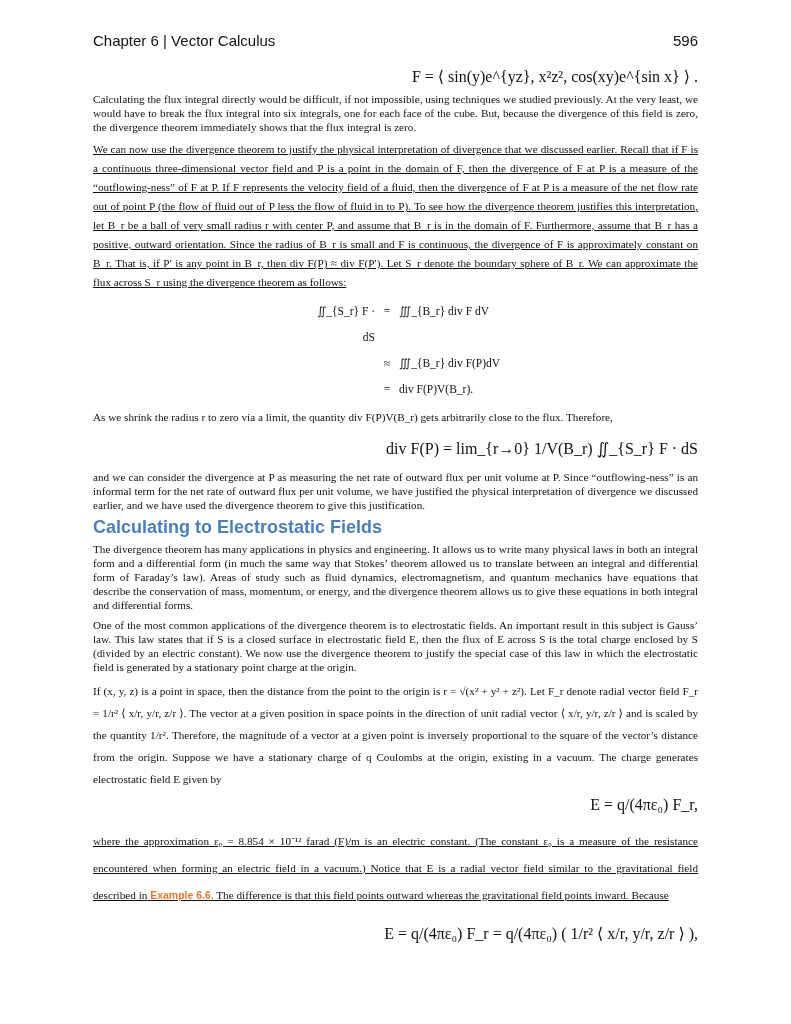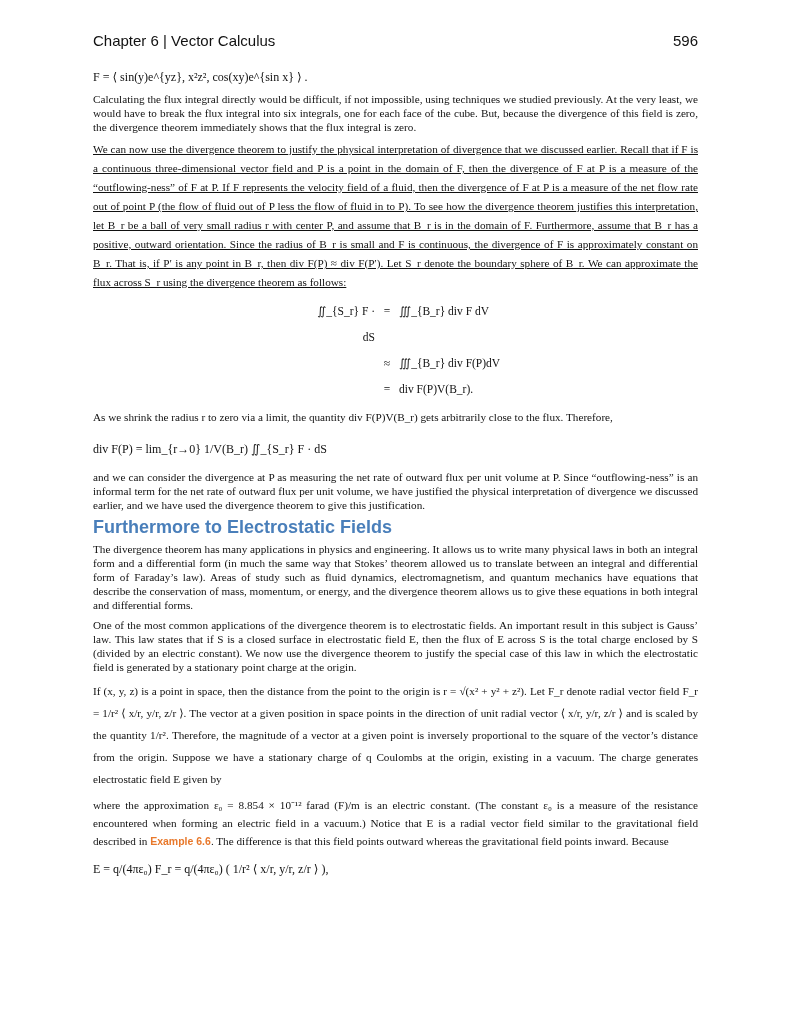--- a/index.html
+++ b/index.html
@@ -2,21 +2,21 @@
 <html><head>
 <meta charset="utf-8">
 <style>
   html, body { margin:0; padding:0; background:#ffffff; }
   body { width:791px; height:1024px; position:relative; overflow:hidden;
          font-family:"Liberation Serif", serif; color:#111; }
   .header { position:absolute; top:32px; left:93px; right:93px; display:flex; justify-content:space-between;
             font-family:"Liberation Sans", sans-serif; font-size:15px; color:#111; }
   .content { position:absolute; top:66px; left:93px; width:605px; font-size:11.2px; line-height:14px; }
   p { margin:0 0 6px 0; text-align:justify; }
-  .eq { text-align:left; margin:4px 0 8px 0; font-size:12px; }
+  .eq { text-align:right; margin:4px 0 8px 0; font-size:16px; }
   .eqblock { margin:6px 0 8px 222px; font-size:11.5px; line-height:26px; }
   .eqrow { display:flex; align-items:flex-start; }
   .eqrow .lhs { width:60px; text-align:right; }
   .eqrow .op { width:24px; text-align:center; }
   h2 { font-family:"Liberation Sans", sans-serif; color:#4a7fba; font-size:18px; font-weight:bold; margin:8px 0 8px 0; }
   .link { color:#e8782b; font-family:"Liberation Sans", sans-serif; font-weight:bold; font-size:10.5px; }
   .tall { line-height:24px;text-decoration:underline; }
 </style>
 </head>
 <body>
@@ -46,23 +46,24 @@
       <span class="lhs"></span>
       <span class="op">=</span>
       <span>div F(P)V(B_r).</span>
     </div>
   </div>
 
   <p>As we shrink the radius r to zero via a limit, the quantity div F(P)V(B_r) gets arbitrarily close to the flux. Therefore,</p>
   <div class="eq" style="margin:18px 0 14px 0;">div F(P) = lim_{r→0} 1/V(B_r) ∬_{S_r} F · dS</div>
   <p>and we can consider the divergence at P as measuring the net rate of outward flux per unit volume at P. Since “outflowing-ness” is an informal term for the net rate of outward flux per unit volume, we have justified the physical interpretation of divergence we discussed earlier, and we have used the divergence theorem to give this justification.</p>
 
-  <h2>Furthermore to Electrostatic Fields</h2>
+  <h2>Calculating to Electrostatic Fields</h2>
 
   <p>The divergence theorem has many applications in physics and engineering. It allows us to write many physical laws in both an integral form and a differential form (in much the same way that Stokes’ theorem allowed us to translate between an integral and differential form of Faraday’s law). Areas of study such as fluid dynamics, electromagnetism, and quantum mechanics have equations that describe the conservation of mass, momentum, or energy, and the divergence theorem allows us to give these equations in both integral and differential forms.</p>
   <p>One of the most common applications of the divergence theorem is to electrostatic fields. An important result in this subject is Gauss’ law. This law states that if S is a closed surface in electrostatic field E, then the flux of E across S is the total charge enclosed by S (divided by an electric constant). We now use the divergence theorem to justify the special case of this law in which the electrostatic field is generated by a stationary point charge at the origin.</p>
   <p style="line-height:22px;">If (x, y, z) is a point in space, then the distance from the point to the origin is r = √(x² + y² + z²). Let F_r denote radial vector field F_r = 1/r² ⟨ x/r, y/r, z/r ⟩. The vector at a given position in space points in the direction of unit radial vector ⟨ x/r, y/r, z/r ⟩ and is scaled by the quantity 1/r². Therefore, the magnitude of a vector at a given point is inversely proportional to the square of the vector’s distance from the origin. Suppose we have a stationary charge of q Coulombs at the origin, existing in a vacuum. The charge generates electrostatic field E given by</p>
-  <p style="line-height:18px;">
+  <div class="eq" style="margin:8px 0 16px 0;">E = q/(4πε₀) F_r,</div>
+  <p style="line-height:27px;text-decoration:underline;">
     <span>where the approximation ε₀ = 8.854 × 10⁻¹² farad (F)/m is an electric constant. (The constant ε₀ is a measure of the resistance encountered when forming an electric field in a vacuum.) Notice that E is a radial vector field similar to the gravitational field described in</span>
     <a class="link">Example 6.6</a><span>. The difference is that this field points outward whereas the gravitational field points inward. Because</span>
   </p>
-  <div class="eq" style="margin:12px 0;">E = q/(4πε₀) F_r = q/(4πε₀) ( 1/r² ⟨ x/r, y/r, z/r ⟩ ),</div>
+  <div class="eq" style="margin:18px 0;">E = q/(4πε₀) F_r = q/(4πε₀) ( 1/r² ⟨ x/r, y/r, z/r ⟩ ),</div>
 </div>
 
 </body></html>

